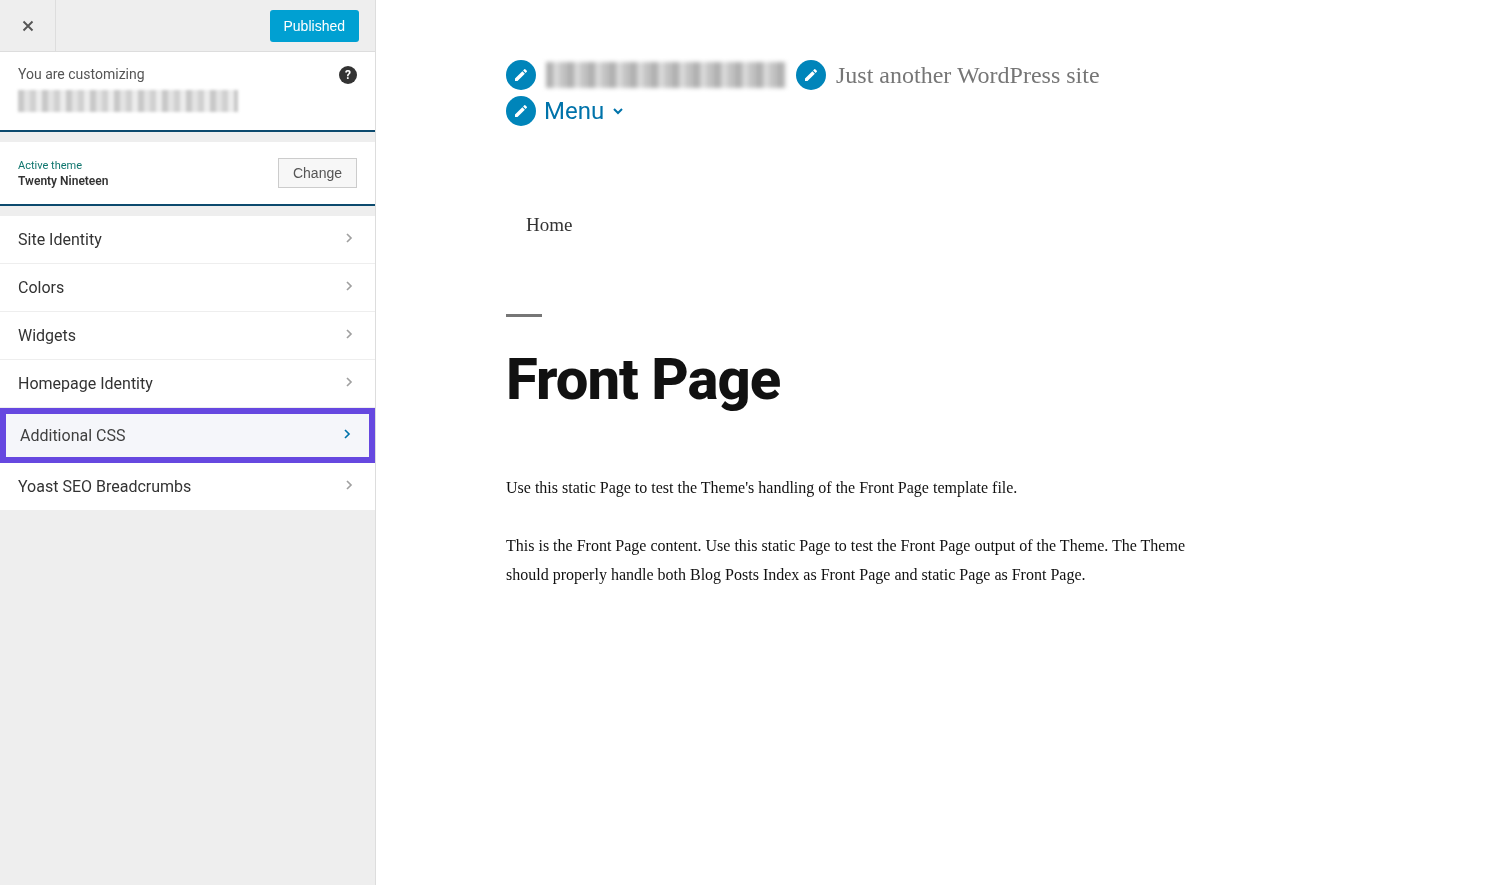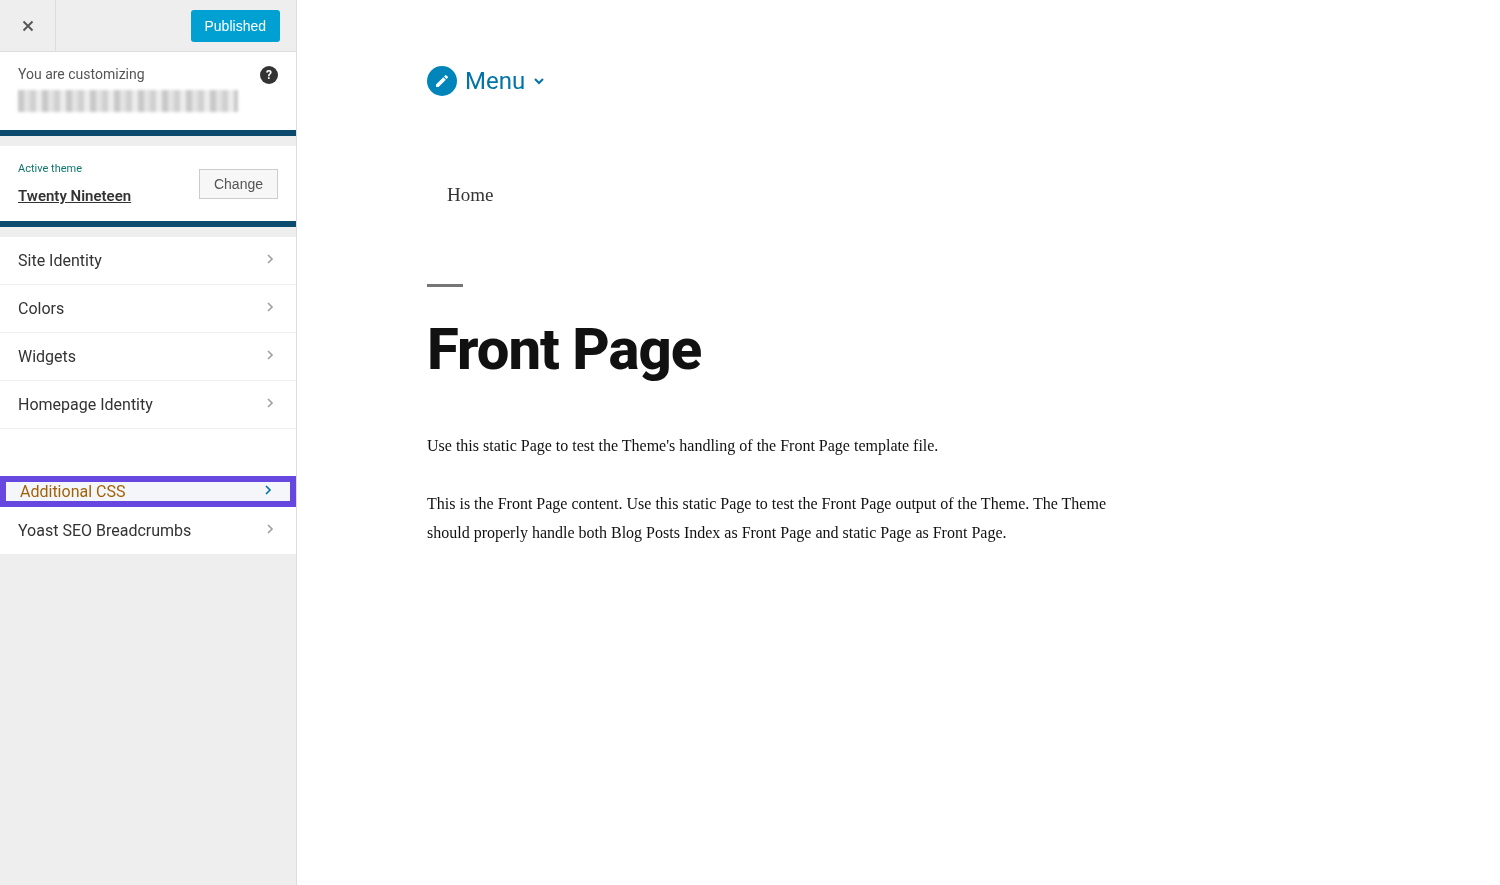--- a/index.html
+++ b/index.html
@@ -5,21 +5,21 @@
 * { margin: 0; padding: 0; box-sizing: border-box; }
 body {
   font-family: -apple-system, BlinkMacSystemFont, "Segoe UI", Roboto, sans-serif;
   width: 1500px;
   height: 885px;
   display: flex;
   background: #fff;
   overflow: hidden;
 }
 .sidebar {
-  width: 297px;
+  width: 376px;
   background: #eee;
   border-right: 1px solid #ddd;
   display: flex;
   flex-direction: column;
 }
 .sidebar-top {
   display: flex;
   align-items: center;
   height: 52px;
   background: #eee;
@@ -42,21 +42,21 @@
   color: #fff;
   border: none;
   padding: 8px 14px;
   font-size: 14px;
   border-radius: 3px;
   cursor: pointer;
   font-weight: 400;
 }
 .section-block {
   background: #fff;
-  border-bottom: 6px solid #0c4a6e;
+  border-bottom: 2px solid #0c4a6e;
 }
 .customize-info {
   padding: 14px 18px 18px 18px;
   position: relative;
 }
 .customize-info-label {
   font-size: 14px;
   color: #555;
   margin-bottom: 8px;
 }
@@ -87,25 +87,24 @@
   padding: 16px 18px;
   display: flex;
   align-items: center;
   justify-content: space-between;
 }
 .active-theme-label {
   font-size: 11px;
   color: #0f766e;
 }
 .active-theme-name {
-  font-size: 15px;
+  font-size: 12px;
   color: #333;
   font-weight: 600;
-  margin-top: 12px;
-  text-decoration: underline;
+  margin-top: 2px;
 }
 .change-btn {
   background: #f7f7f7;
   border: 1px solid #ccc;
   padding: 6px 14px;
   font-size: 14px;
   border-radius: 0;
   cursor: pointer;
   color: #555;
 }
@@ -117,23 +116,22 @@
   justify-content: space-between;
   padding: 14px 18px;
   border-bottom: 1px solid #eee;
   cursor: pointer;
   font-size: 16px;
   color: #333;
 }
 .menu-item.highlighted {
   border: 6px solid #6648e0;
   background: #f5f6fa;
-  color: #a16207;
-  padding: 0 14px;
-  margin-top: 47px;
+  color: #404040;
+  padding: 12px 14px;
 }
 .menu-item.highlighted .chevron { stroke: #0073aa; }
 .chevron { stroke: #a0a0a0; }
 .preview {
   flex: 1;
   background: #fff;
   padding: 60px 0 0 130px;
 }
 .preview-header {
   display: flex;
@@ -190,21 +188,21 @@
   width: 36px;
   height: 3px;
   background: #767676;
   margin: 78px 0 28px 0;
 }
 .page-title {
   font-size: 58px;
   font-weight: 800;
   color: #111;
   letter-spacing: -1px;
-  margin-bottom: 48px;
+  margin-bottom: 60px;
 }
 .body-text {
   font-family: Georgia, "Times New Roman", serif;
   font-size: 16px;
   color: #111;
   line-height: 1.85;
   max-width: 700px;
   margin-bottom: 28px;
 }
 </style>
@@ -277,20 +275,34 @@
       <div class="menu-item">
         <span>Yoast SEO Breadcrumbs</span>
         <svg width="16" height="16" viewBox="0 0 24 24" fill="none" class="chevron">
           <path d="M9 18l6-6-6-6" stroke-width="2.5"></path>
         </svg>
       </div>
     </div>
 </div>
 
 <div class="preview">
+  <div class="preview-header">
+    <span class="edit-badge">
+      <svg viewBox="0 0 24 24">
+          <path d="M3 17.25V21h3.75L17.81 9.94l-3.75-3.75L3 17.25zM20.71 7.04a1 1 0 000-1.41l-2.34-2.34a1 1 0 00-1.41 0l-1.83 1.83 3.75 3.75 1.83-1.83z"></path>
+        </svg>
+    </span>
+    <div class="site-title-pixelated"></div>
+    <span class="edit-badge">
+      <svg viewBox="0 0 24 24">
+          <path d="M3 17.25V21h3.75L17.81 9.94l-3.75-3.75L3 17.25zM20.71 7.04a1 1 0 000-1.41l-2.34-2.34a1 1 0 00-1.41 0l-1.83 1.83 3.75 3.75 1.83-1.83z"></path>
+        </svg>
+    </span>
+    <span class="tagline">Just another WordPress site</span>
+  </div>
 
   <div class="menu-row">
     <span class="edit-badge">
       <svg viewBox="0 0 24 24">
           <path d="M3 17.25V21h3.75L17.81 9.94l-3.75-3.75L3 17.25zM20.71 7.04a1 1 0 000-1.41l-2.34-2.34a1 1 0 00-1.41 0l-1.83 1.83 3.75 3.75 1.83-1.83z"></path>
         </svg>
     </span>
     <span class="menu-link">
       <span>Menu</span>
       <svg width="16" height="16" viewBox="0 0 24 24" fill="none" stroke-width="3">

